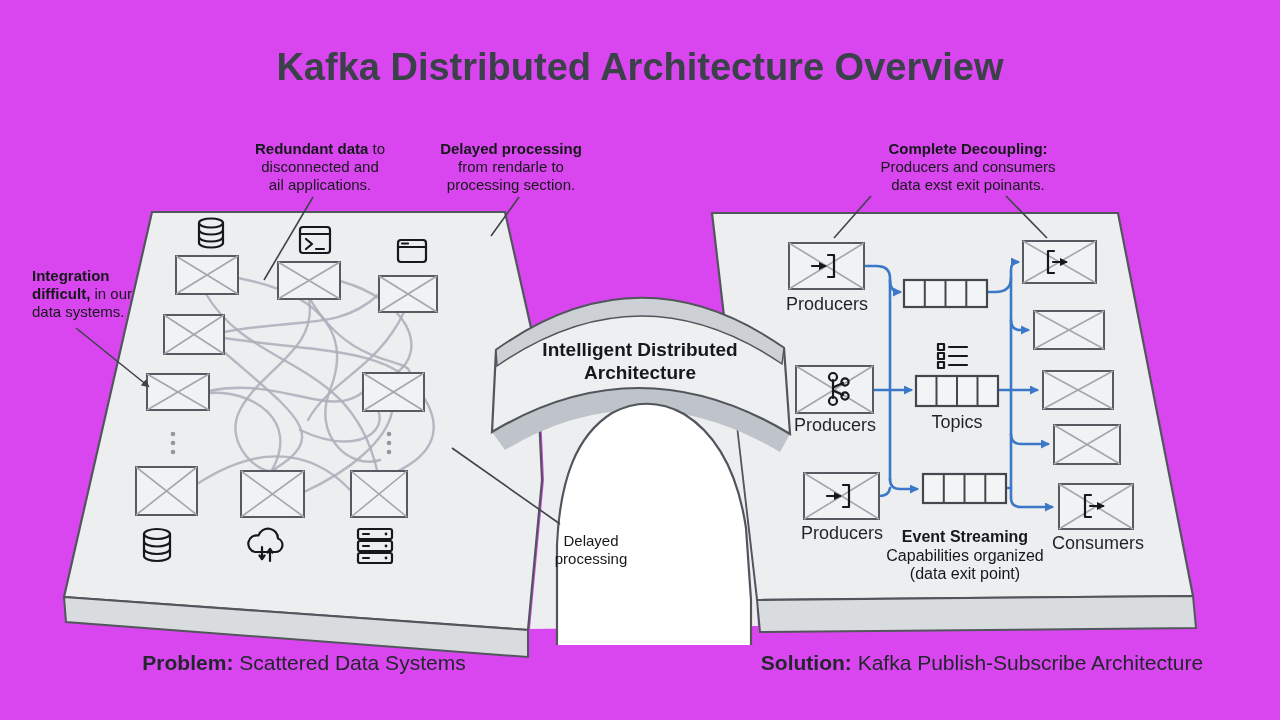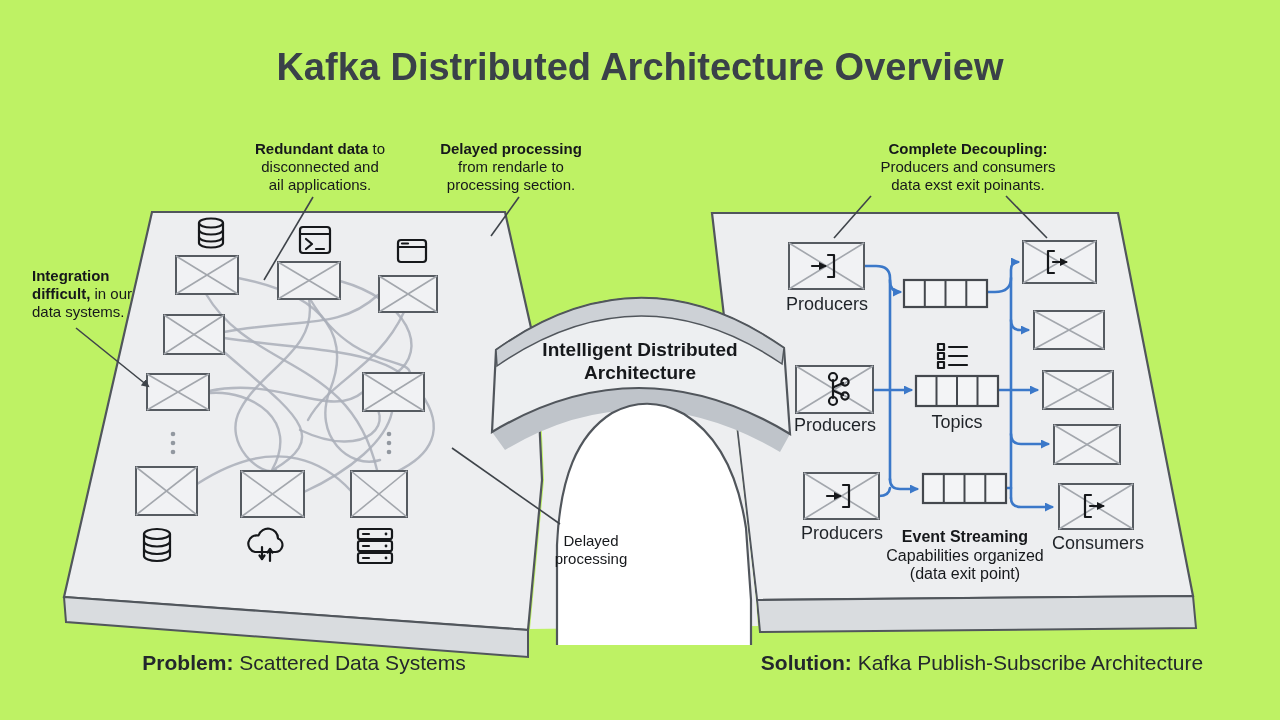--- a/index.html
+++ b/index.html
@@ -1,16 +1,16 @@
 <!DOCTYPE html>
 <html><head>
 <meta charset="utf-8">
 <style>
   html,body{margin:0;padding:0;background:#ffffff;}
-  .stage{position:relative;width:1280px;height:720px;background:#bef264;overflow:hidden;
+  .stage{position:relative;width:1280px;height:720px;background:#d946ef;overflow:hidden;
          font-family:"Liberation Sans",sans-serif;}
   svg text{white-space:pre;}
   .t-title{font:bold 38px "Liberation Sans",sans-serif;fill:#3a4149;}
   .t-cap{font:21px "Liberation Sans",sans-serif;fill:#23272d;}
   .t-bridge{font:bold 19px "Liberation Sans",sans-serif;fill:#16181b;}
   .t-ann{font:15px "Liberation Sans",sans-serif;fill:#16181b;}
   .t-es{font:16px "Liberation Sans",sans-serif;fill:#16181b;}
   .t-label{font:18px "Liberation Sans",sans-serif;fill:#1f2328;}
   .b{font-weight:bold;}
   .slab{fill:#edeef0;stroke:#51565c;stroke-width:2.2;}

